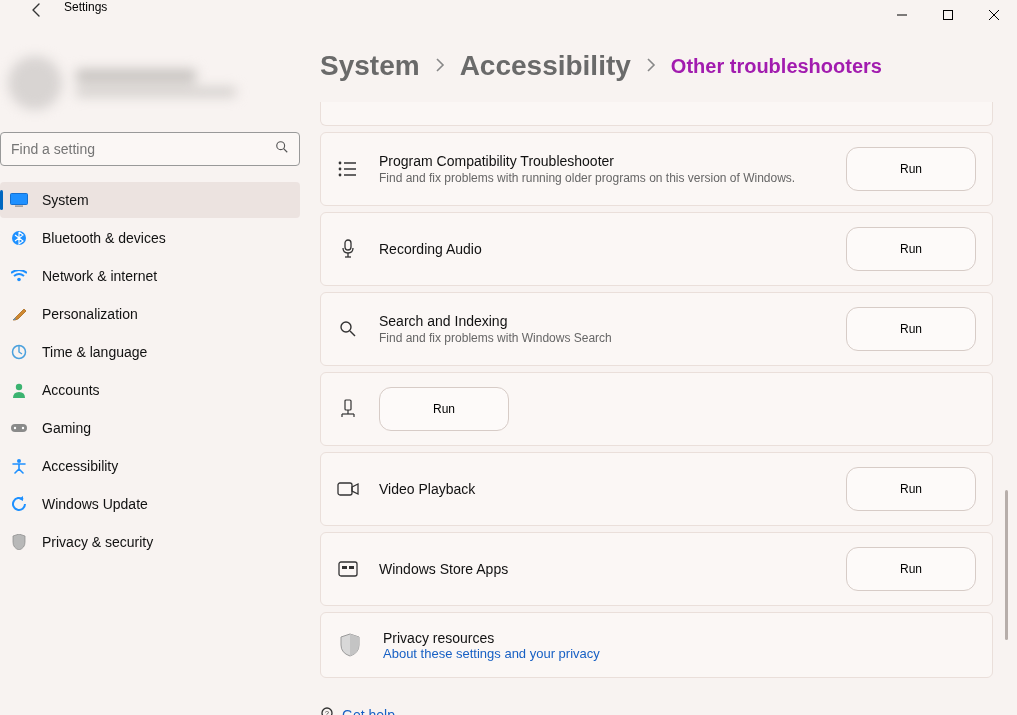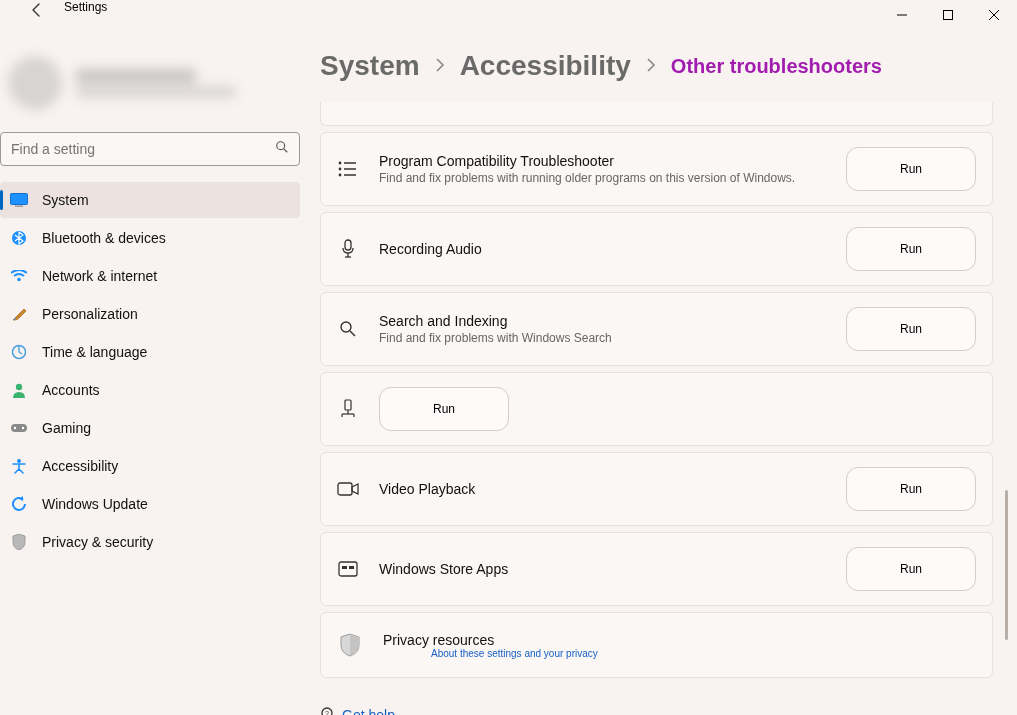--- a/index.html
+++ b/index.html
@@ -124,21 +124,21 @@
   .ts-item.partial { border-top:none; border-top-left-radius:0;border-top-right-radius:0; min-height:24px; padding-top:4px;padding-bottom:10px;}
   .ts-icon { width:22px;height:22px;display:flex;align-items:center;justify-content:center;color:#333;}
   .ts-texts { flex:1; display:flex;flex-direction:column;}
   .ts-title { font-size:14px;}
   .ts-desc { font-size:12px;color:#666;margin-top:2px;}
   .run-btn {
     width:130px;height:44px;border:1px solid #d7ccc7;background:#fdfaf9;border-radius:12px;
     font-size:12px;cursor:pointer;
   }
   .privacy-item { align-items:center;}
-  .privacy-item .priv-link { color:#1760c4; font-size:10px;cursor:pointer;margin-left:48px;}
+  .privacy-item .priv-link { color:#1760c4; font-size:13px;cursor:pointer;}
   .priv-icon{width:26px;height:26px;}
   .gethelp {
     display:flex;align-items:center;gap:4px;margin-top:28px;
   }
   .gethelp a { color:#1760c4;font-size:14px;text-decoration:none;cursor:pointer;}
   .gh-icon{width:18px;height:18px;}
   .scroll-indicator{
     position:absolute; right:9px; top:490px; width:3px; height:150px;background:#b7aeaa;border-radius:2px;
   }
 </style>

